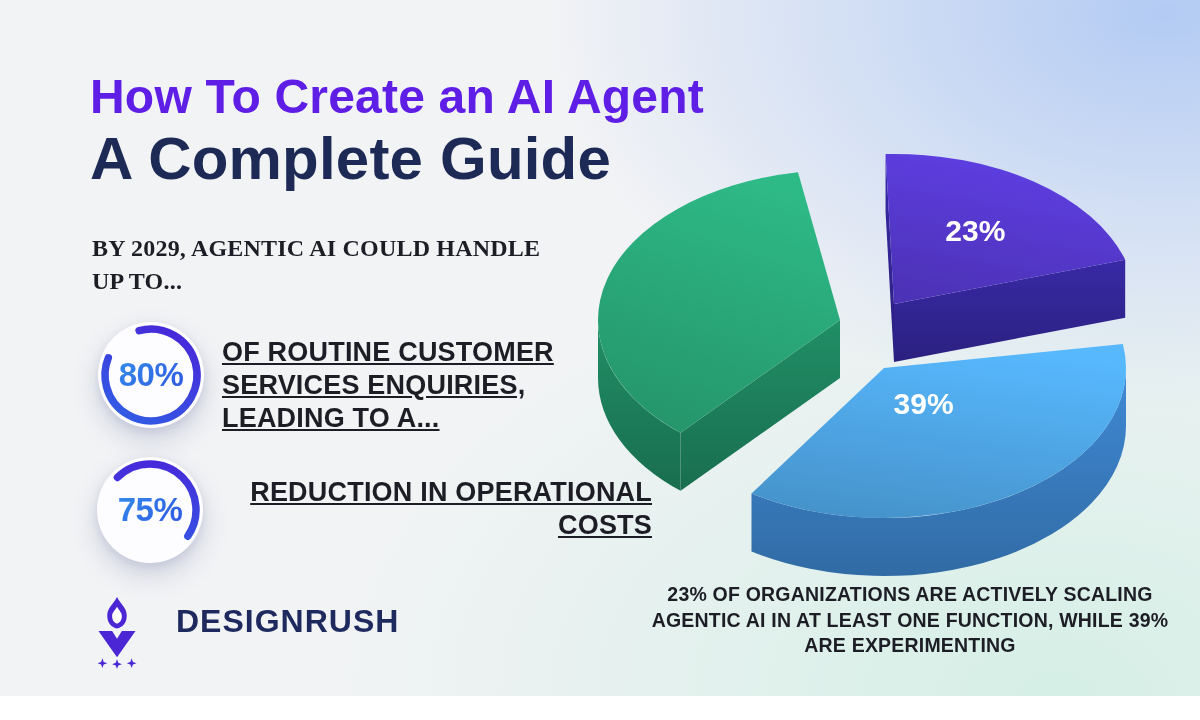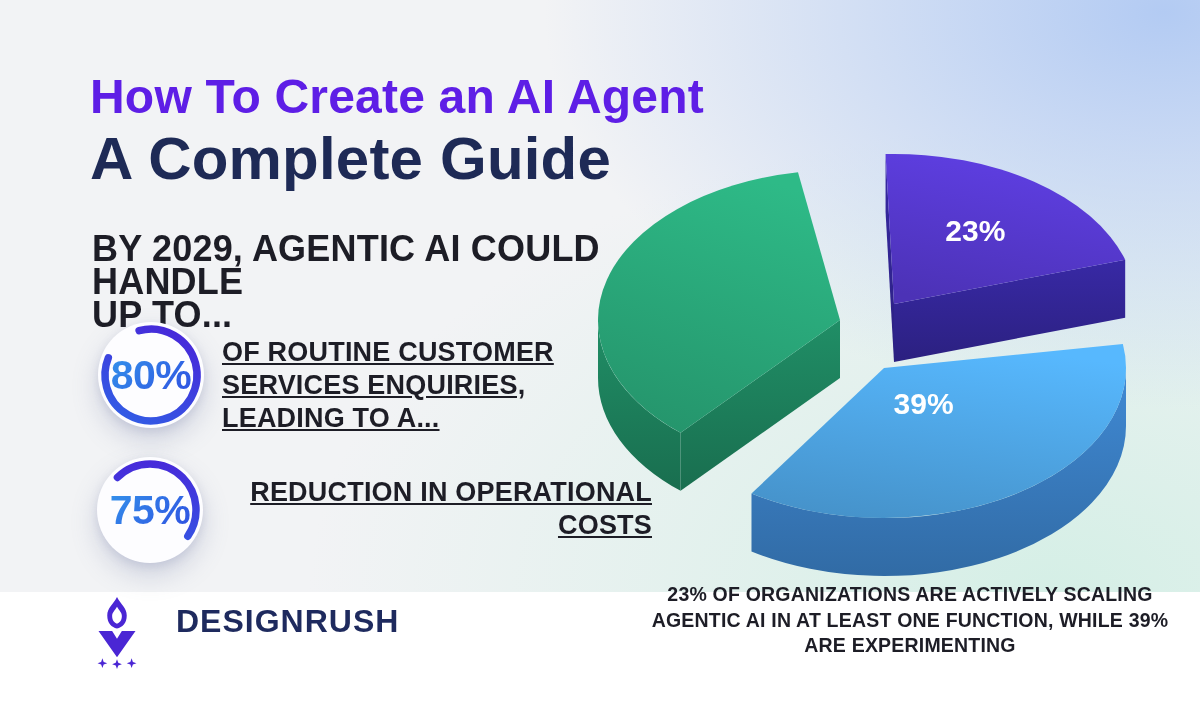--- a/index.html
+++ b/index.html
@@ -1,50 +1,50 @@
 <!DOCTYPE html>
 <html><head>
 <meta charset="utf-8">
 <style>
   * { margin: 0; padding: 0; box-sizing: border-box; }
   html,body { width:1200px; height:720px; overflow:hidden; }
   body { font-family: "Liberation Sans", sans-serif; }
 
   .canvas {
-    position: relative; width: 1200px; height: 592px;
+    position: relative; width: 1200px; height: 696px;
     background-color:#f2f3f5;
     background-image:
       radial-gradient(1000px 640px at 97% 2%, #b3cbf3 0%, rgba(179,203,243,0) 62%),
       radial-gradient(1150px 720px at 88% 100%, #d5efe6 0%, rgba(213,239,230,0) 65%);
   }
 
   .prewrap { white-space: pre-line; }
 
   
   .title { position:absolute; left:90px; top:66px; line-height:62px; font-weight:bold; letter-spacing:0.2px; }
   .title .l1 { font-size:48px; color:#5e1ee6; }
   .title .l2 { font-size:60px; color:#1e2a56; }
 
   
   .intro {
     position:absolute; left:92px; top:232px; width:540px;
-    font-size:36px; font-weight:bold; color:#1d1d26; line-height:33px; letter-spacing:0.2px;
+    font-size:24px; font-weight:bold; color:#1d1d26; line-height:33px; letter-spacing:0.2px;font-family:Liberation Serif, serif;
   }
 
   
   .stat-badge { position:absolute; width:106px; height:106px; }
   .stat-badge .disc {
     position:absolute; inset:0; border-radius:50%;
     background:#fdfdff;
     box-shadow: 0 12px 26px rgba(120,130,170,0.30), 0 3px 8px rgba(120,130,170,0.18);
   }
   .stat-badge svg { position:absolute; left:-2px; top:-2px; }
   .stat-badge .value {
     position:absolute; inset:0; display:flex; align-items:center; justify-content:center;
-    font-size:41px; font-weight:bold; letter-spacing:-0.5px;
+    font-size:33px; font-weight:bold; letter-spacing:-0.5px;
     background:linear-gradient(135deg,#35a6ee 5%, #2e43df 90%);
     -webkit-background-clip:text; background-clip:text; color:transparent;
   }
   @supports not (background-clip: text) {
     .stat-badge .value { color:#2e62e2; background:none; }
   }
   #badge-80 { left:98px; top:322px; }
   #badge-30 { left:97px; top:457px; }
 
   .stat-desc {

